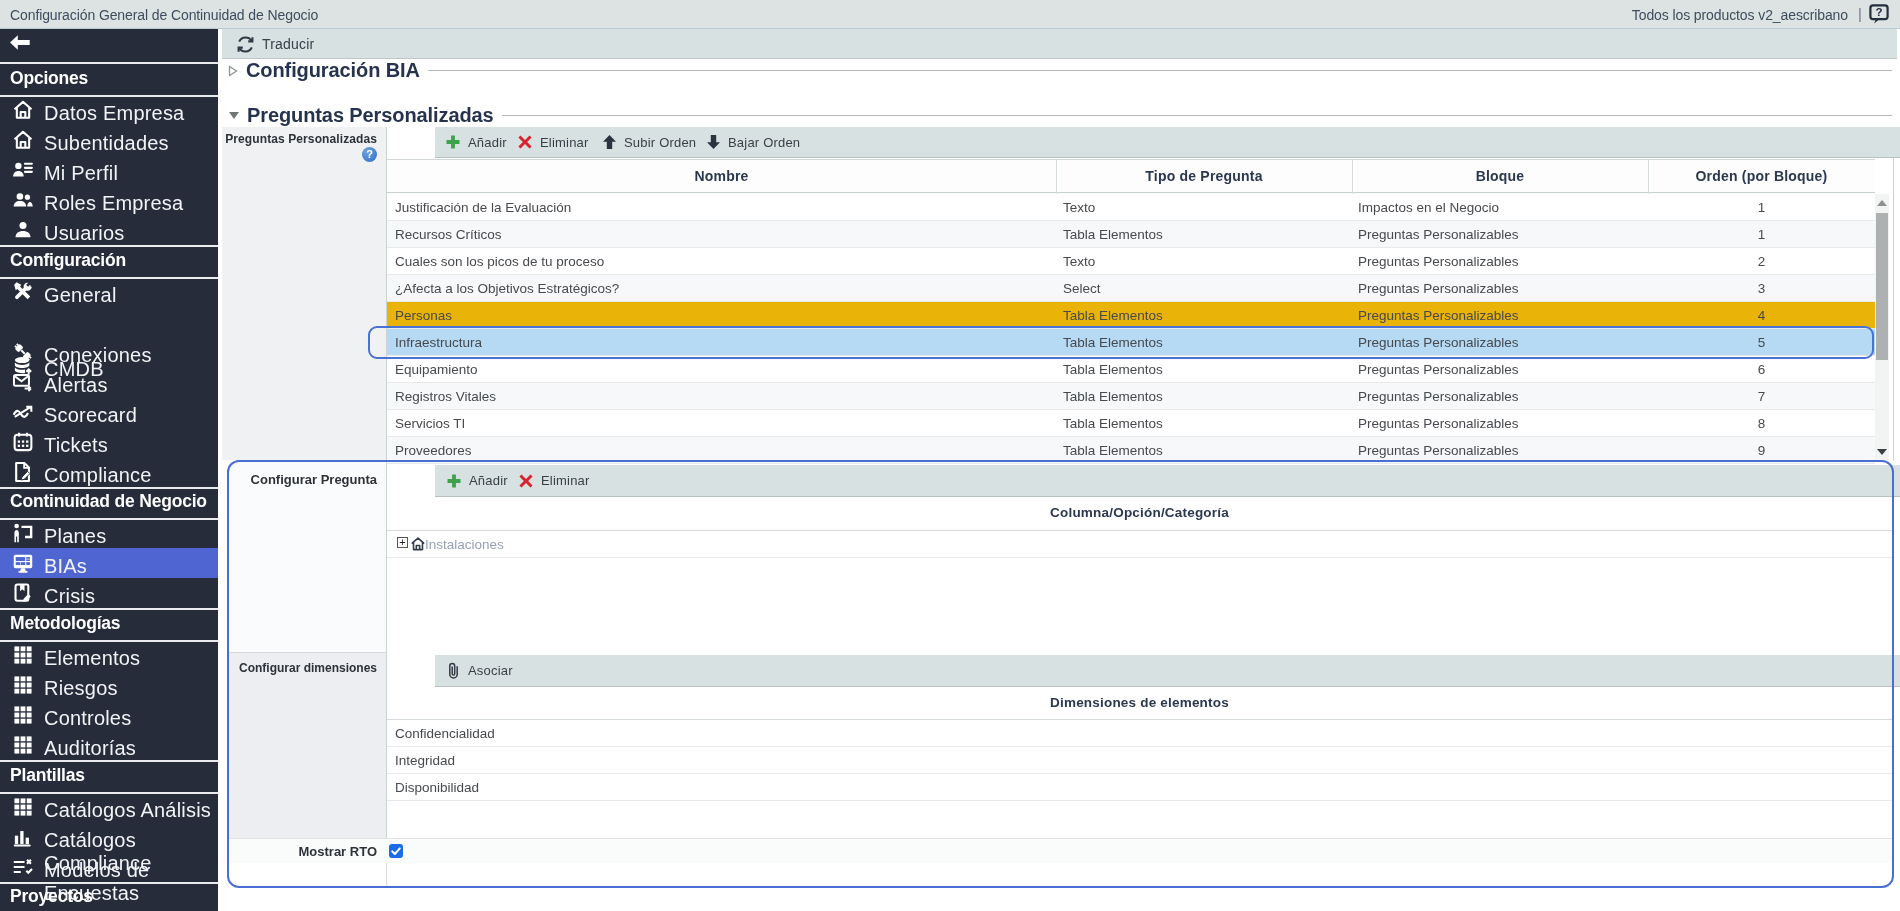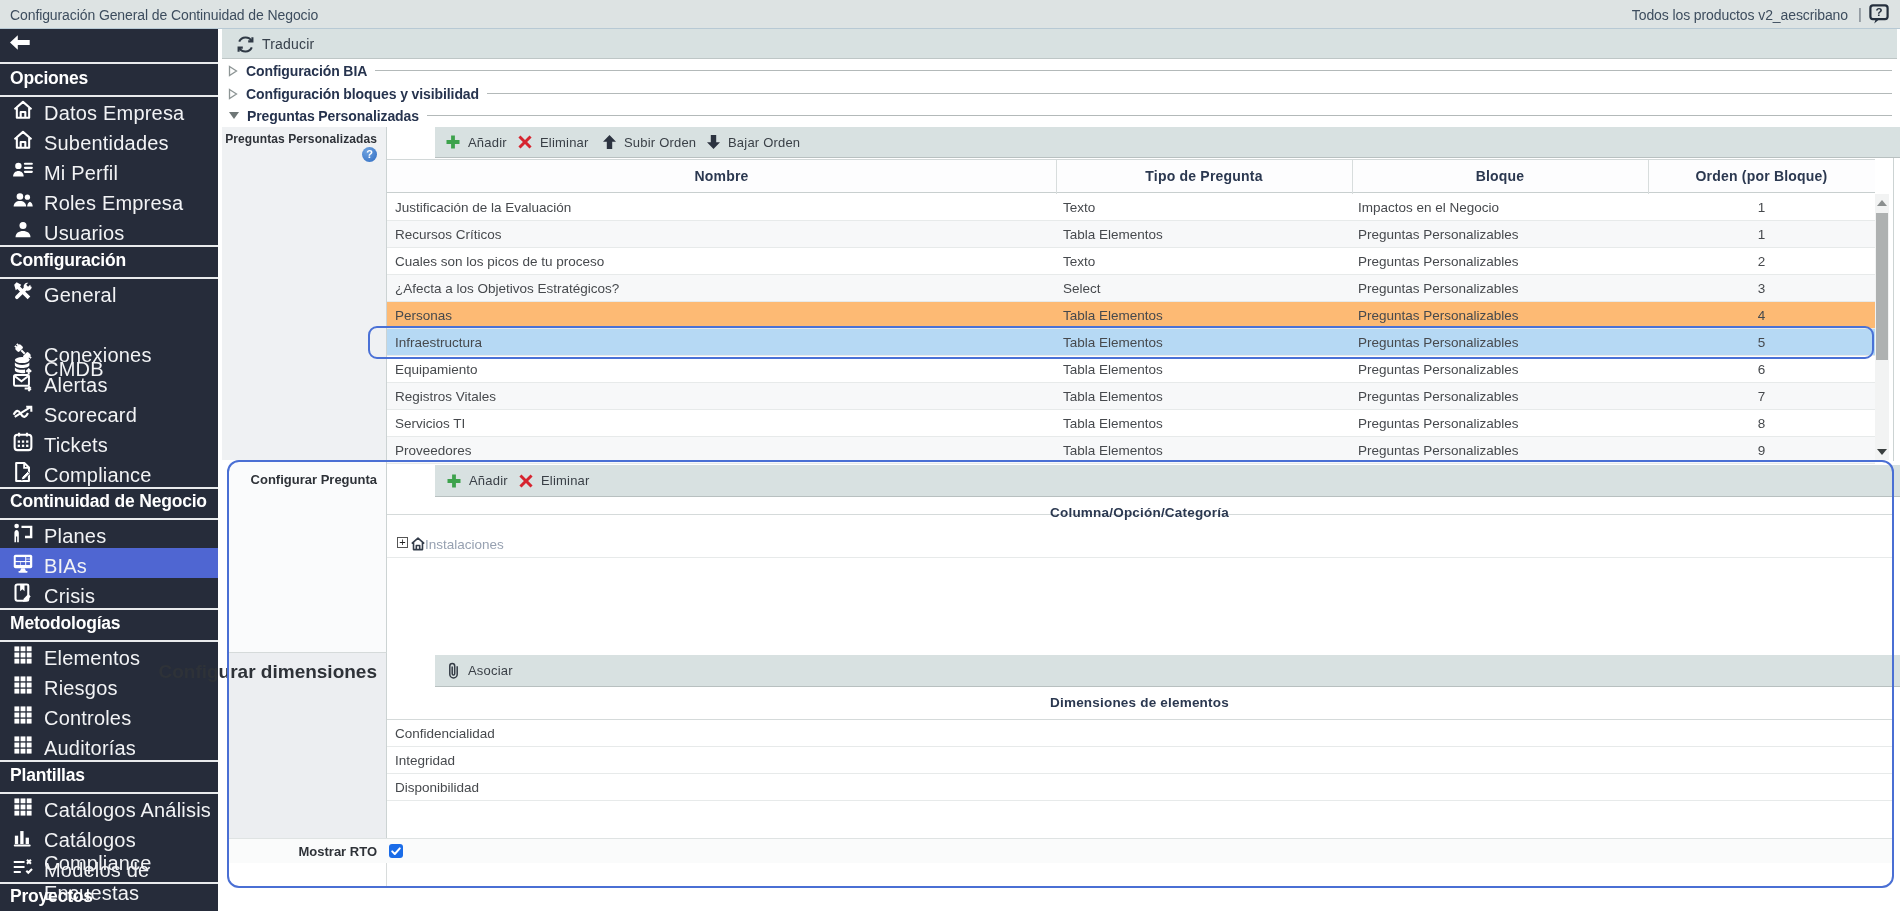--- a/index.html
+++ b/index.html
@@ -22,21 +22,21 @@
 .sb-item.sel { background:#4f66d2; }
 
 
 #main { left:222px; top:29px; width:1678px; height:882px; background:#fff; }
 #tb-traducir { left:0; top:0; width:1675px; height:30px; background:#d8e1e1; border-bottom:1px solid #bec6c6; }
 #tb-traducir .tx { position:absolute; left:40px; top:7px; font-size:14px; color:#37404b; letter-spacing:.2px; }
 
 .sec-head { position:absolute; left:0; width:1675px; height:23px; display:flex; align-items:center; }
 .sec-head .tri { width:0; height:0; margin-left:7px; }
 .tri-d { border-top:7px solid #6f7777; border-left:5px solid transparent; border-right:5px solid transparent; }
-.sec-head .tx { font-size:14px; font-weight:bold; color:#26334e; margin-left:8px; letter-spacing:-0.1px; white-space:nowrap; }
+.sec-head .tx { font-size:20px; font-weight:bold; color:#26334e; margin-left:8px; letter-spacing:-0.1px; white-space:nowrap; }
 .sec-head .rule { flex:1; height:1px; background:#b3b9b9; margin-left:8px; margin-right:5px; }
 
 
 #sec1-label { left:0; top:98px; width:165px; height:333px; background:#eff1f3; border-right:1px solid #ccd3d3; }
 #sec1-label .lb { position:absolute; right:9px; top:5px; font-size:12px; font-weight:bold; color:#2e3238; letter-spacing:.1px; white-space:nowrap; }
 #sec1-label .help { position:absolute; right:9px; top:20px; width:15px; height:15px; border-radius:50%; background:radial-gradient(circle at 35% 30%, #6fa3e0, #2f6cc2); color:#fff; font-size:11px; font-weight:bold; text-align:center; line-height:15px; }
 
 .toolbar { background:#d8e1e1; border-bottom:1px solid #b8c0c0;margin-left:48px; }
 .tbtn { position:absolute; top:0; height:100%; display:flex; align-items:center; font-size:13px; color:#393f46; letter-spacing:.2px; }
 .tbtn svg { margin-right:8px; }
@@ -57,28 +57,28 @@
 
 #selrect { left:146px; top:297px; width:1506px; height:33px; border:2px solid #4a71d6; border-radius:9px; background:transparent; z-index:5; }
 
 
 #group { left:5px; top:431px; width:1667px; height:428px; border:2px solid #4a6fd4; border-radius:12px; z-index:4; }
 #grp-inner { left:7px; top:433px; width:1663px; height:424px;border-radius:27px; }
 
 #cfgq-label { left:0; top:0; width:158px; height:190px; background:#fafbfc; border-right:1px solid #ccd3d3; }
 #cfgq-label .lb { position:absolute; right:9px; top:10px; font-size:13px; font-weight:bold; color:#2e3238; white-space:nowrap; }
 #tb-cfgq { left:158px; top:3px; width:1505px; height:32px; }
-#colhead { left:158px; top:35px; width:1505px; height:18px; background:#fff; border-bottom:1px solid #d5dada; }
+#colhead { left:158px; top:35px; width:1505px; height:34px; background:#fff; border-bottom:1px solid #d5dada; }
 #colhead .tx { position:absolute; left:0; width:100%; top:8px; text-align:center; font-size:13.5px; font-weight:bold; color:#2b3850; letter-spacing:.2px; }
 #treerow { left:158px; top:69px; width:1505px; height:27px; background:#fff; border-bottom:1px solid #e7eaea; }
 #treerow .plus { position:absolute; left:10px; top:6px; width:11px; height:11px; border:1px solid #555; background:#fff; font-size:11px; line-height:9px; text-align:center; color:#222; }
 #treerow .tx { position:absolute; left:38px; top:6px; font-size:13.5px; color:#97a1b1; }
 
 #cfgd-label { left:0; top:190px; width:158px; height:186px; background:#eceef1; border-right:1px solid #ccd3d3; border-top:1px solid #d5dada; }
-#cfgd-label .lb { position:absolute; right:9px; top:8px; font-size:19px; font-weight:bold; color:#2e3238; white-space:nowrap; }
+#cfgd-label .lb { position:absolute; right:9px; top:8px; font-size:12px; font-weight:bold; color:#2e3238; white-space:nowrap; }
 #tb-cfgd { left:158px; top:193px; width:1764px; height:32px; }
 #dimhead { left:158px; top:225px; width:1505px; height:33px; background:#fff; border-bottom:1px solid #d5dada; }
 #dimhead .tx { position:absolute; left:0; width:100%; top:8px; text-align:center; font-size:13.5px; font-weight:bold; color:#2b3850; letter-spacing:.2px; }
 .dimrow { position:absolute; left:158px; width:1505px; height:27px; background:#fff; border-bottom:1px solid #e7eaea; font-size:13.5px; color:#46494d; }
 .dimrow span { position:absolute; left:8px; top:6px; }
 #dimfill { left:158px; top:339px; width:1505px; height:37px; background:#fff; }
 
 .ckrow { position:absolute; left:0; width:1663px; }
 #ck1 { top:376px; height:25px; background:#fafbfb; border-top:1px solid #dfe3e3; }
 #ck2 { top:401px; height:23px; background:#eff1f3; border-top:1px solid #dfe3e3; }
@@ -356,27 +356,20 @@
       </svg>
       <div class="tx">Traducir</div>
     </div>
   <div class="sec-head" style="top:30px;">
       <svg class="trisvg" width="10" height="12" viewBox="0 0 10 12" style="margin-left:6px;">
         <path d="M1.5 1.5 L8.5 6 L1.5 10.5z" fill="#fdfdfd" stroke="#8d9595" stroke-width="1.3"></path>
       </svg>
       <span class="tx">Configuración BIA</span>
       <span class="rule"></span>
     </div>
-  <div class="sec-head" style="top:53px;">
-      <svg class="trisvg" width="10" height="12" viewBox="0 0 10 12" style="margin-left:6px;">
-        <path d="M1.5 1.5 L8.5 6 L1.5 10.5z" fill="#fdfdfd" stroke="#8d9595" stroke-width="1.3"></path>
-      </svg>
-      <span class="tx">Configuración bloques y visibilidad</span>
-      <span class="rule"></span>
-    </div>
   <div class="sec-head" style="top:75px;">
       <span class="tri tri-d"></span>
       <span class="tx">Preguntas Personalizadas</span>
       <span class="rule"></span>
     </div>
 
   <div class="abs" id="sec1-label">
     <div class="lb">Preguntas Personalizadas</div>
     <div class="help">?</div>
   </div>
@@ -434,21 +427,21 @@
           <div class="c2">Texto</div>
           <div class="c3">Preguntas Personalizables</div>
           <div class="c4">2</div>
         </div>
         <div class="grow" style="top:117px;background:#f7f8f9;">
     <div class="c1">¿Afecta a los Objetivos Estratégicos?</div>
           <div class="c2">Select</div>
           <div class="c3">Preguntas Personalizables</div>
           <div class="c4">3</div>
         </div>
-        <div class="grow" style="top:144px;background:#fdba74;">
+        <div class="grow" style="top:144px;background:#eab308;">
     <div class="c1">Personas</div>
           <div class="c2">Tabla Elementos</div>
           <div class="c3">Preguntas Personalizables</div>
           <div class="c4">4</div>
         </div>
         <div class="grow" style="top:171px;background:#b6d9f4;">
     <div class="c1">Infraestructura</div>
           <div class="c2">Tabla Elementos</div>
           <div class="c3">Preguntas Personalizables</div>
           <div class="c4">5</div>

